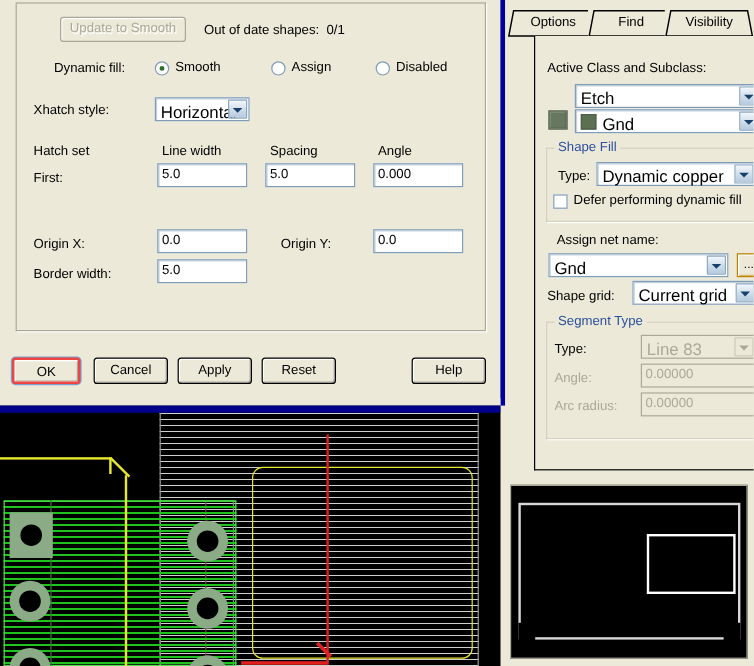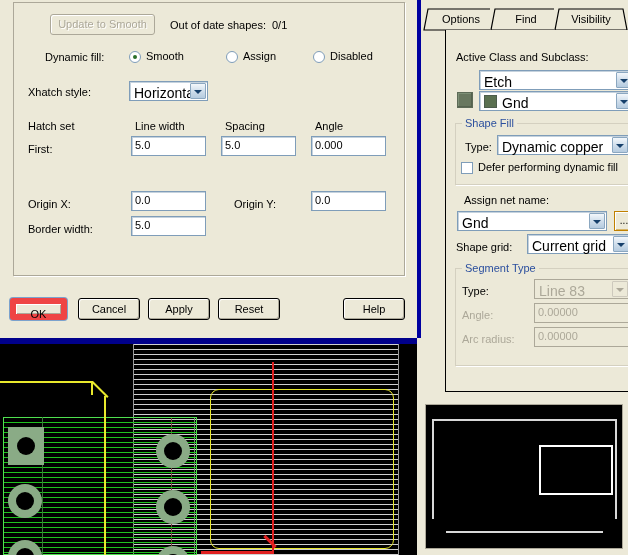--- a/index.html
+++ b/index.html
@@ -50,21 +50,21 @@
     cursor:default;
     box-sizing:border-box;
   }
   .btn.disabled{
     color:#aca899;
     border:1px solid #aca899;
     text-shadow:1px 1px 0 #ffffff;
     box-shadow:inset 1px 1px 0 #ffffff;
   }
   .btn.default{
-    border:6px solid #ef4444;
+    border:2px solid #ef4444;
     box-shadow:0 0 0 1px #7ba2cd, inset 1px 1px 0 #ffffff, inset -1px -1px 0 #aca899;
   }
 
   
   .radio{position:absolute;height:14px;}
   .radio .knob{
     position:absolute;left:0;top:1px;width:12px;height:12px;border-radius:50%;
     background:#fff;border:1px solid #7f9db9;
     box-sizing:border-box;
   }

